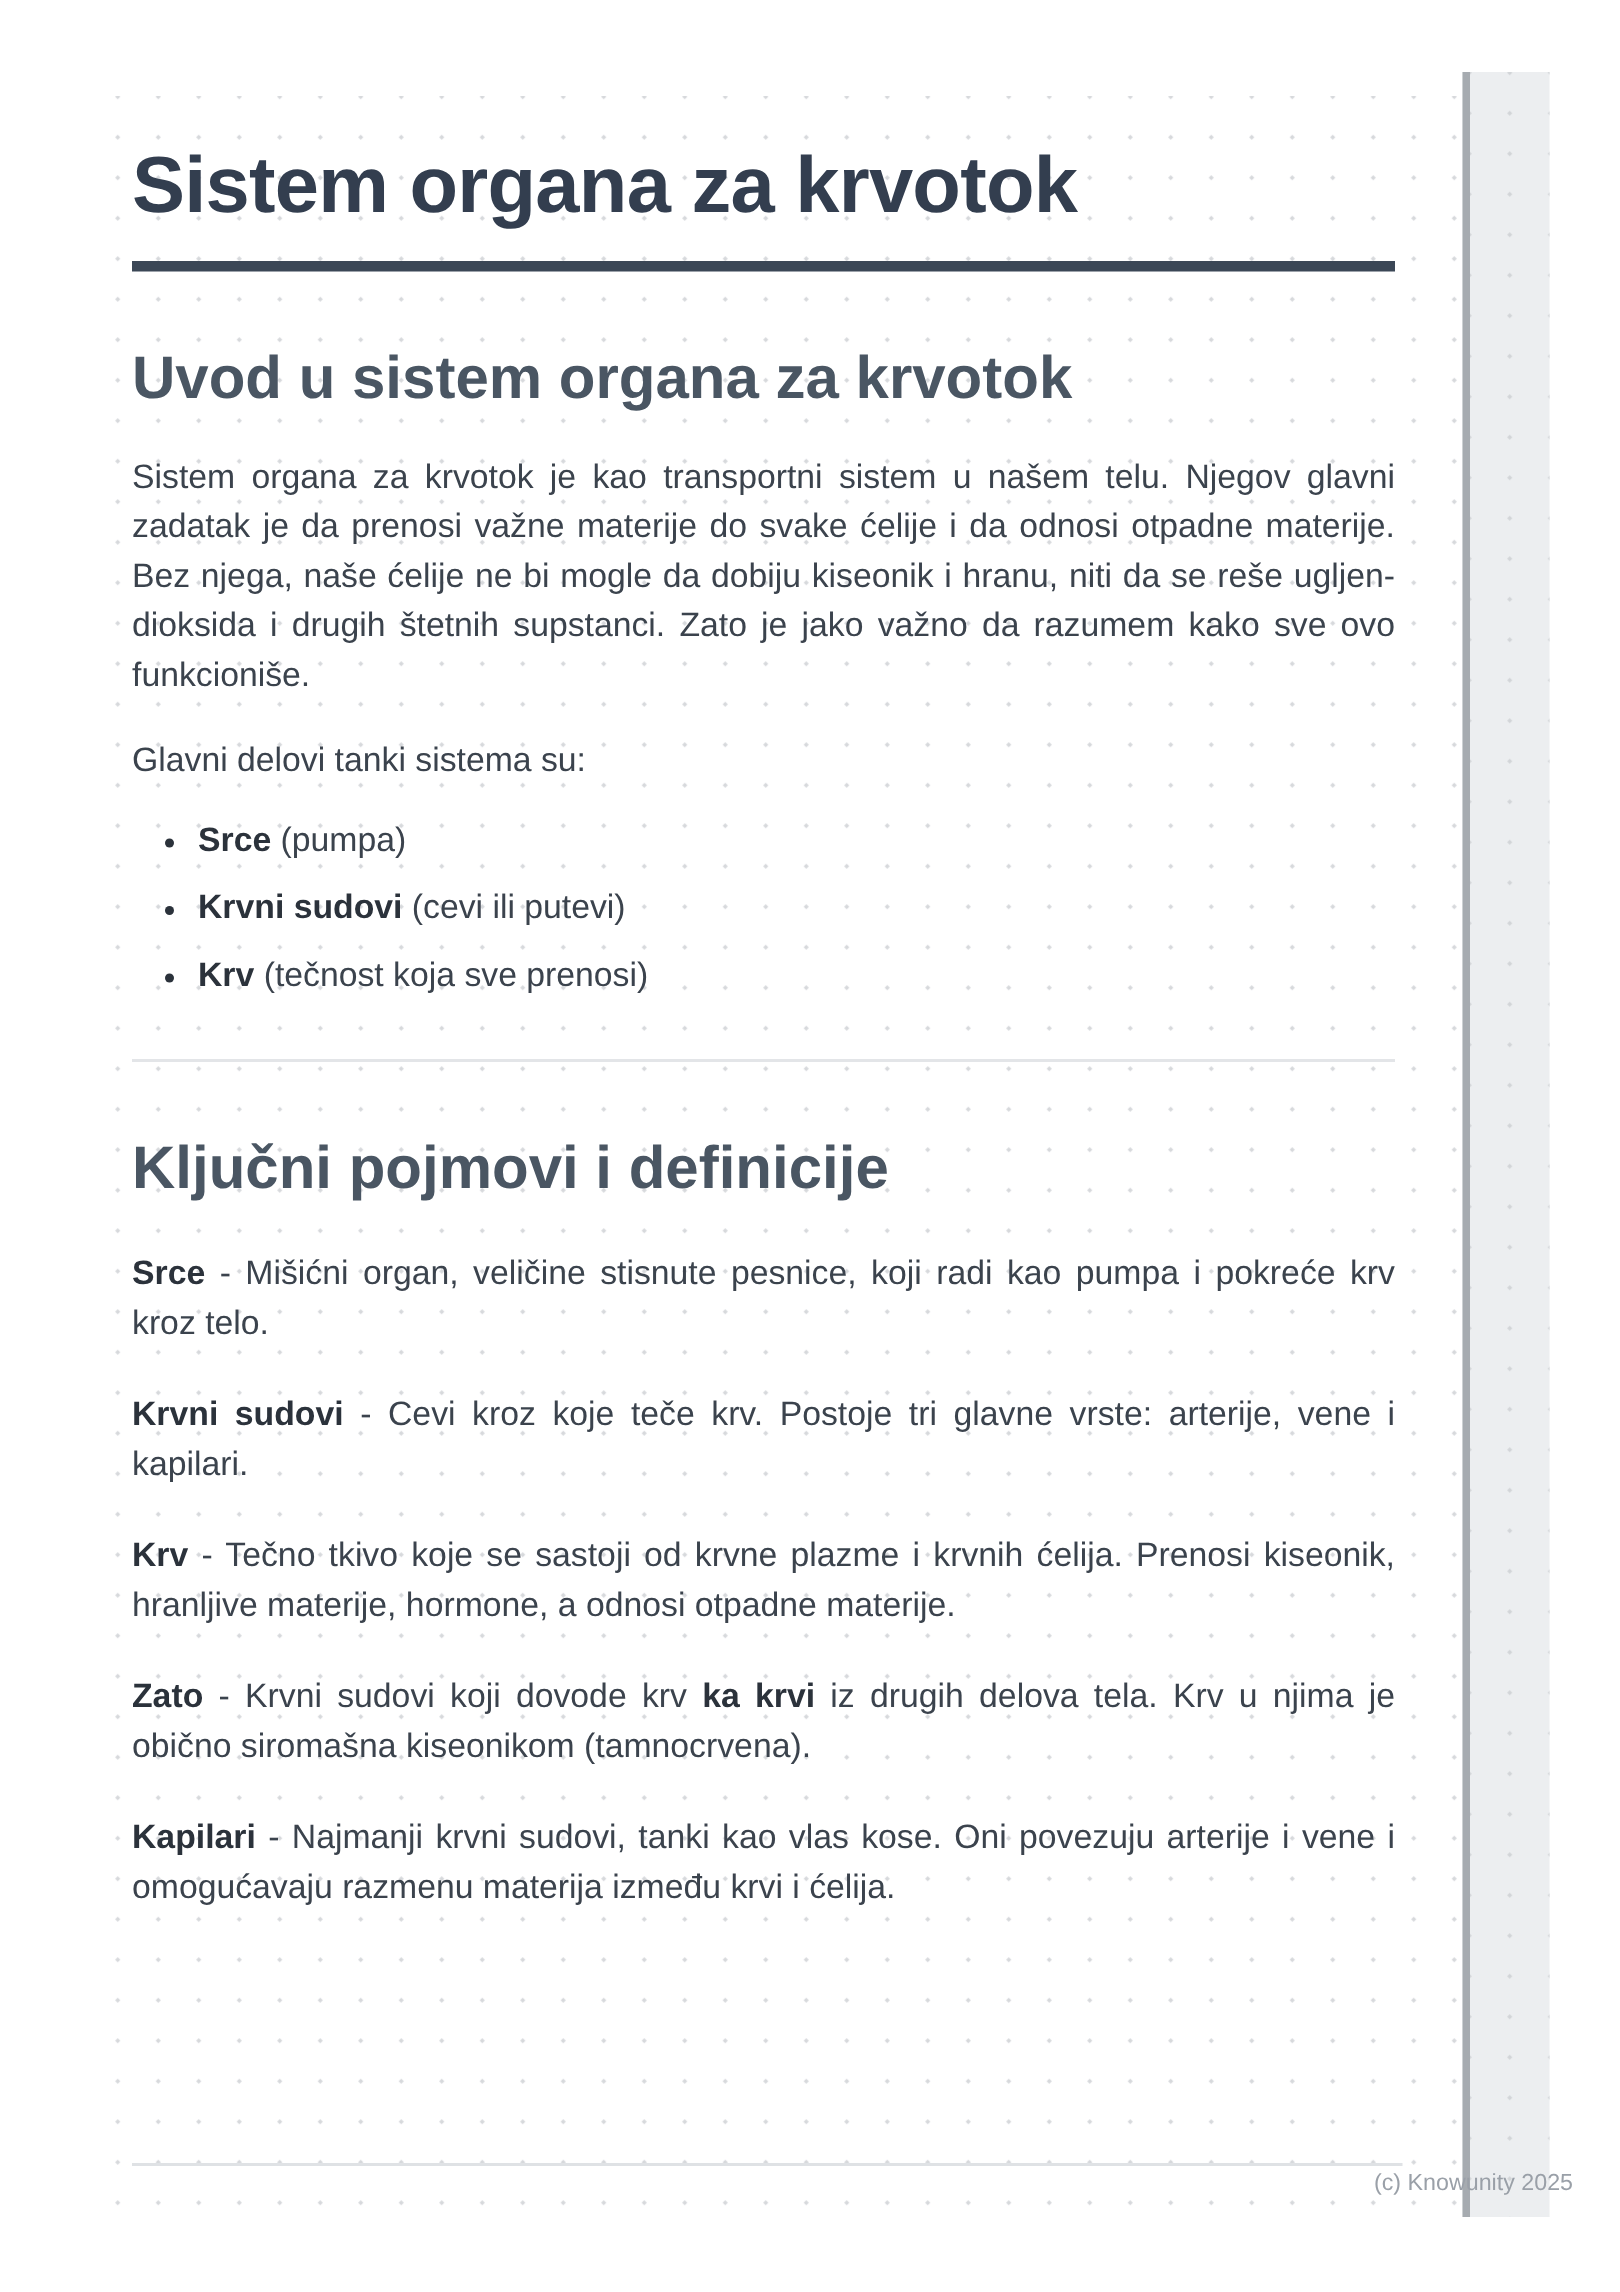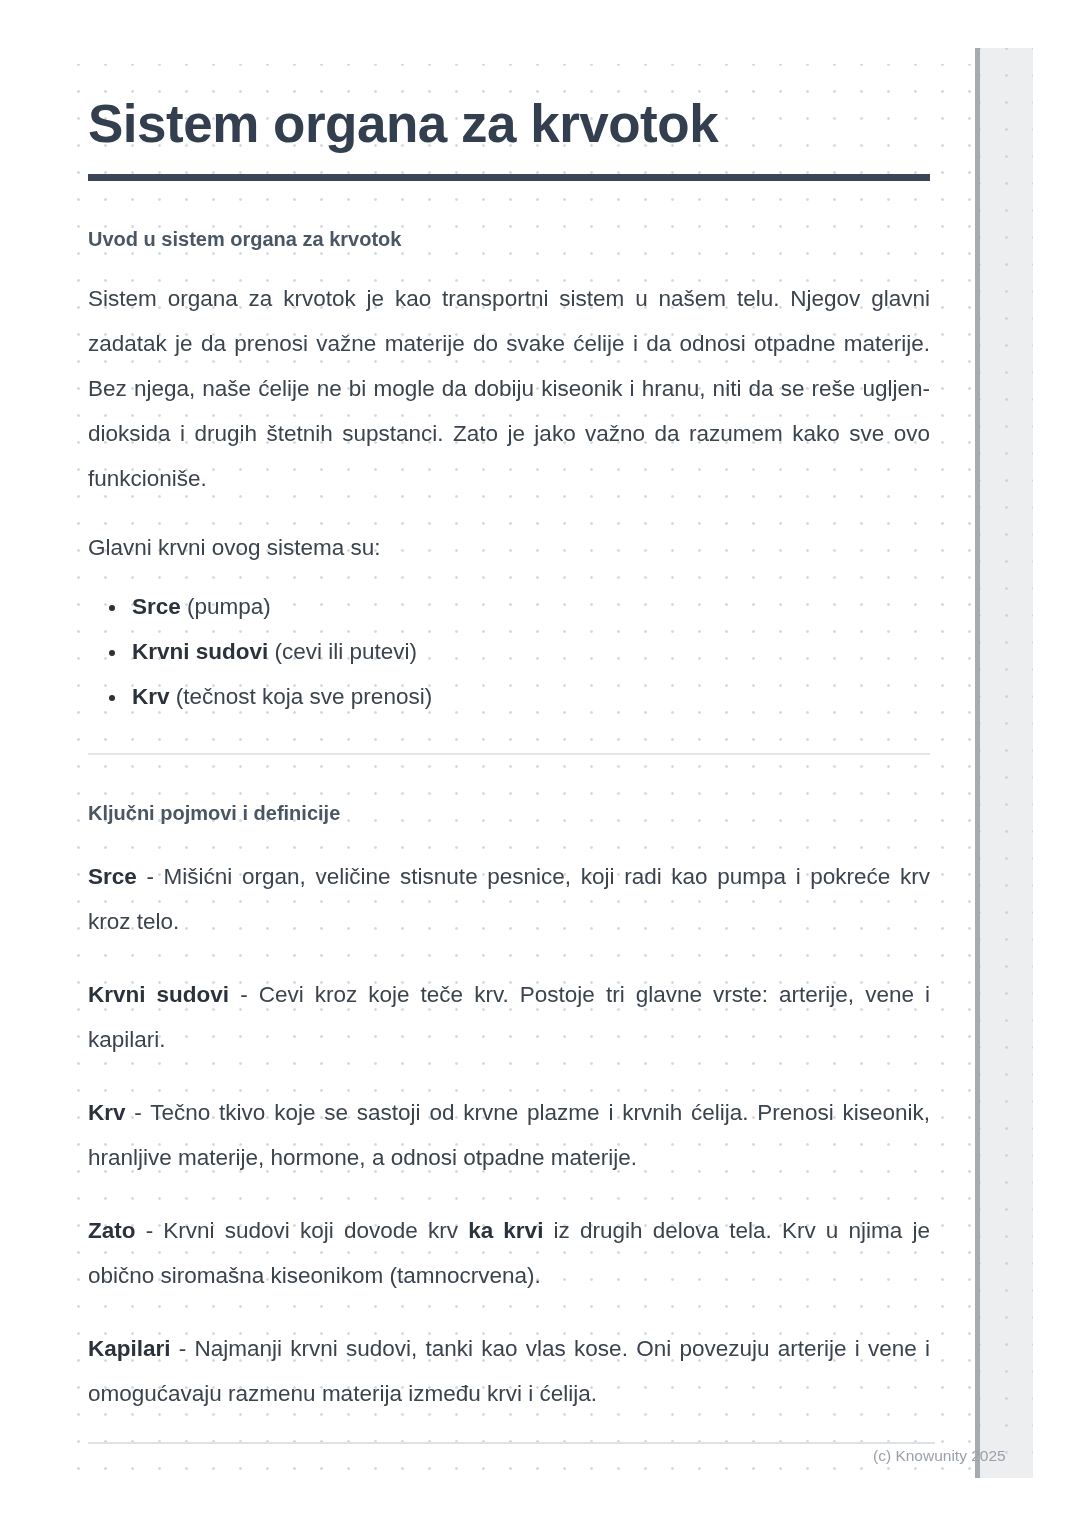--- a/index.html
+++ b/index.html
@@ -24,56 +24,56 @@
     box-sizing:border-box;border-left:5px solid var(--panel_edge);
     background-color:var(--panel_bg);
     background-image:radial-gradient(circle,var(--panel_dots) 1.3px,transparent 1.5px);
     background-size:27px 27px;background-position:13px 14px;
   }
   h1{
     font-size:53px;line-height:1.2;font-weight:bold;color:var(--title);
     margin:28px 0 0 0;letter-spacing:-0.5px;
   }
   .title-rule{height:7px;background:var(--rule);margin-top:18px;}
-  h2{font-size:20px;line-height:1.25;font-weight:bold;color:var(--heading);margin:46px 0 0 0;}
+  h2{font-size:40px;line-height:1.25;font-weight:bold;color:var(--heading);margin:46px 0 0 0;}
   p.body-text{
-    font-size:22.5px;line-height:45px;color:var(--body);
+    font-size:22.5px;line-height:33px;color:var(--body);
     text-align:justify;margin:24px 0 0 0;
   }
   p.plain{text-align:left;}
   .term{font-weight:bold;color:var(--term);}
   .em{font-style:italic;}
   ul.parts{
     margin:14px 0 0 0;padding:0 0 0 40px;list-style:disc;
   }
   ul.parts li{
     font-size:22.5px;line-height:45px;color:var(--body);padding-left:4px;
   }
   ul.parts li::marker{color:var(--term);font-size:20px;}
   hr.section-divider{border:none;height:2px;background:var(--divider);margin:34px 0 0 0;}
   .defs p.body-text{margin-top:28px;}
   .bottom-rule{
     position:absolute;left:88px;top:1442px;width:847px;height:2px;
     background:var(--bottom_rule);z-index:2;
   }
   .footer{
-    position:absolute;left:873px;top:1447px;z-index:3;
+    position:absolute;left:916px;top:1447px;z-index:3;
     font-size:15.5px;color:var(--footer_text);white-space:nowrap;
   }
 </style>
 </head>
 <body>
 
 <div class="sheet">
   <h1>Sistem organa za krvotok</h1>
   <div class="title-rule"></div>
 
   <h2>Uvod u sistem organa za krvotok</h2>
   <p class="body-text">Sistem organa za krvotok je kao transportni sistem u našem telu. Njegov glavni zadatak je da prenosi važne materije do svake ćelije i da odnosi otpadne materije. Bez njega, naše ćelije ne bi mogle da dobiju kiseonik i hranu, niti da se reše ugljen-dioksida i drugih štetnih supstanci. Zato je jako važno da razumem kako sve ovo funkcioniše.</p>
-  <p class="body-text plain">Glavni krvni ovog sistema su:</p>
+  <p class="body-text plain">Glavni delovi tanki sistema su:</p>
 
   <ul class="parts">
       <li><span class="term">Srce</span><span> (pumpa)</span></li>
       <li><span class="term">Krvni sudovi</span><span> (cevi ili putevi)</span></li>
       <li><span class="term">Krv</span><span> (tečnost koja sve prenosi)</span></li>
     </ul>
 
   <hr class="section-divider">
 
   <h2>Ključni pojmovi i definicije</h2>

